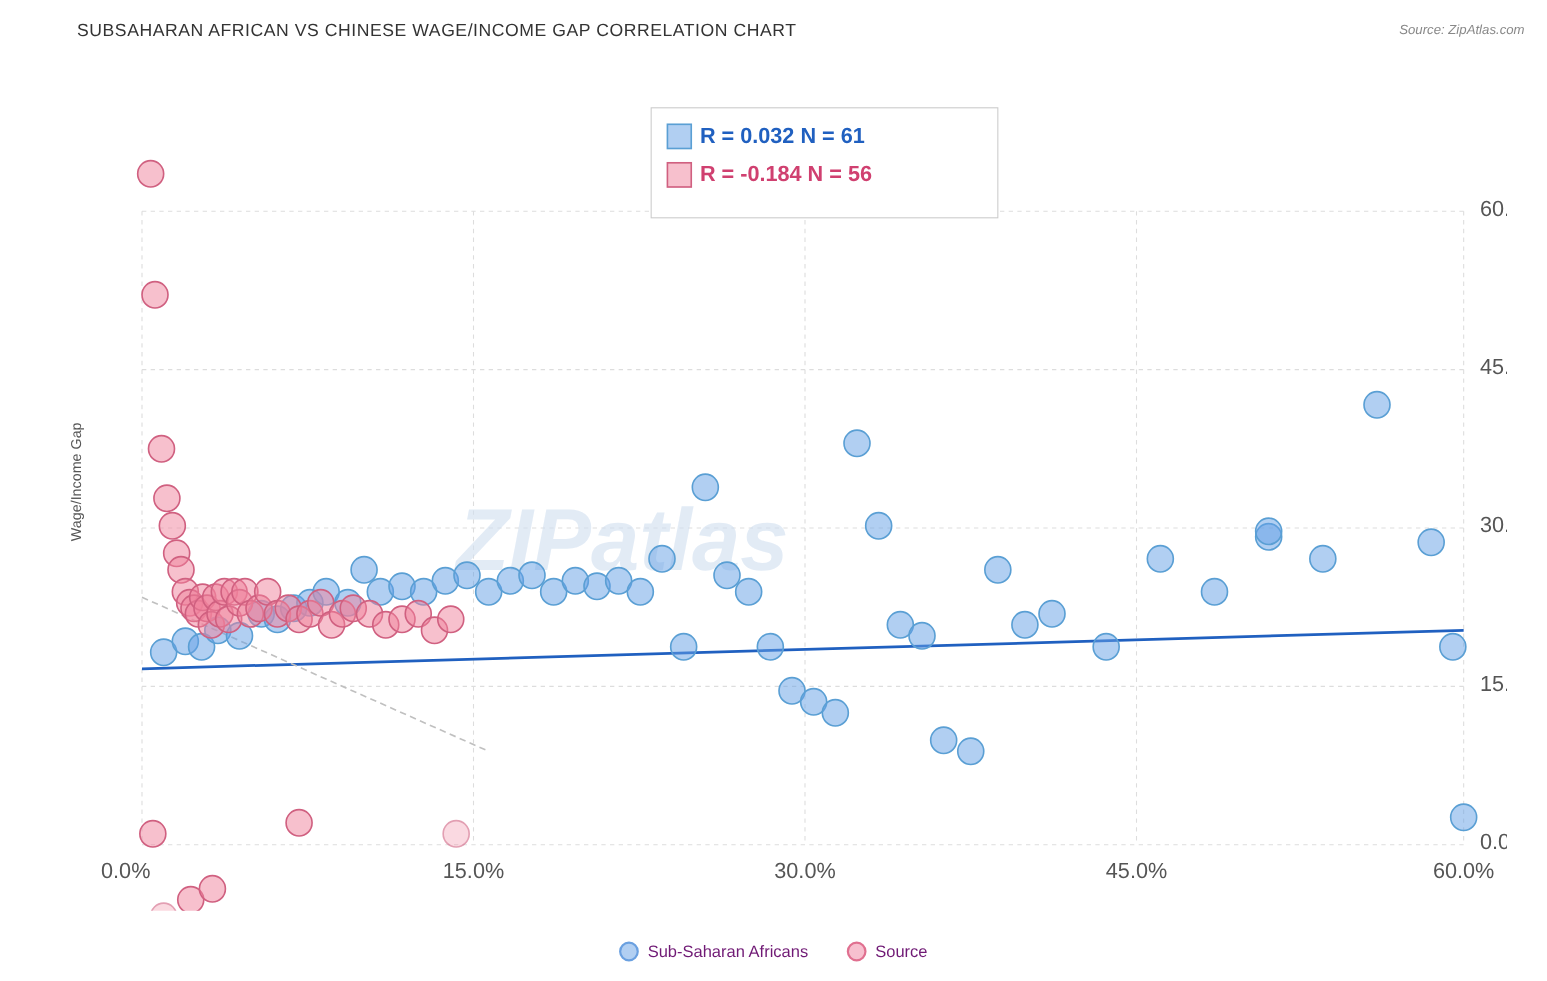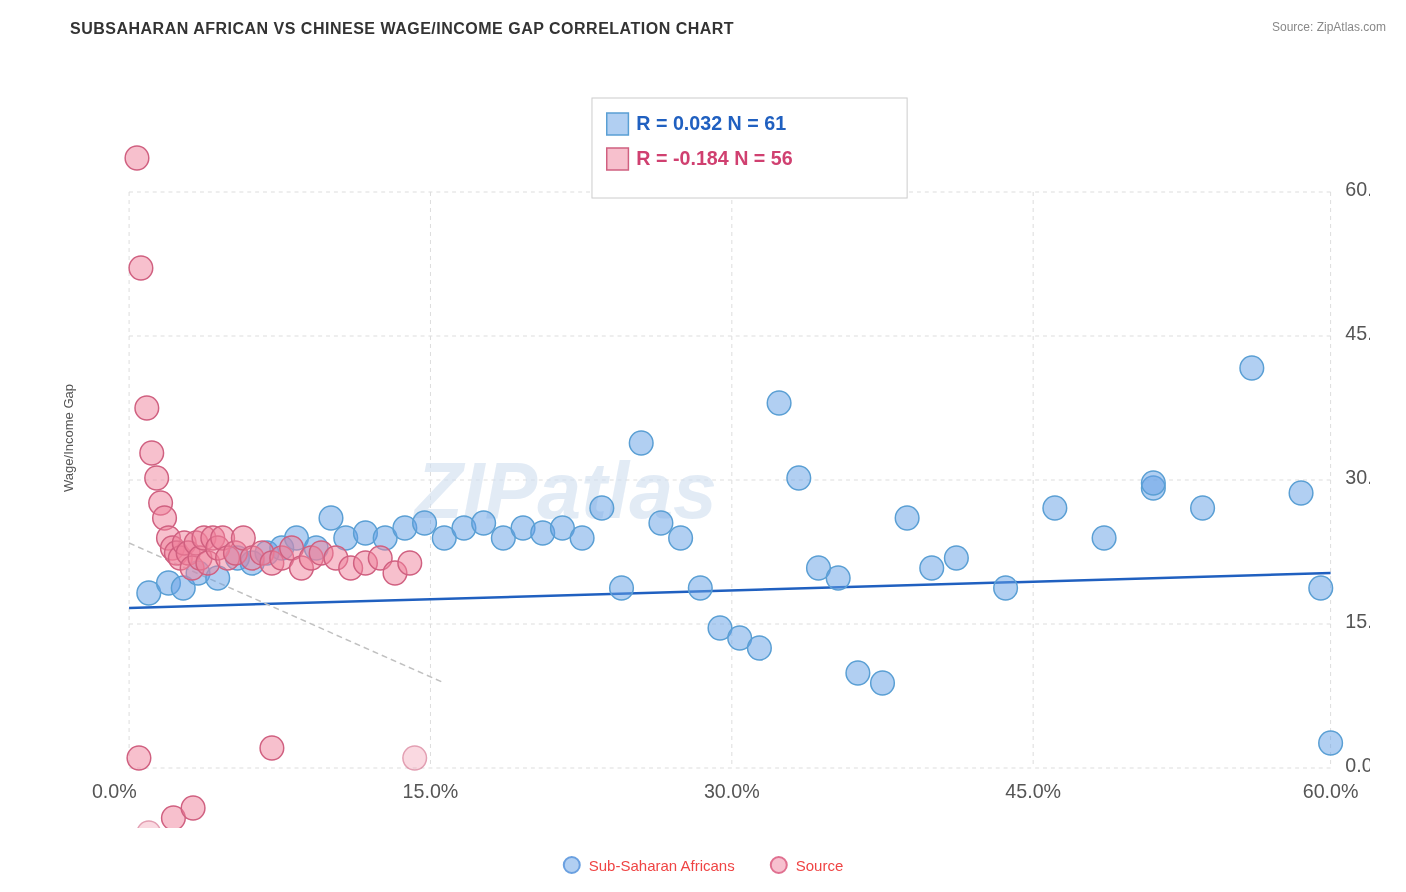--- a/index.html
+++ b/index.html
@@ -12,31 +12,32 @@
       position: relative;
     }
     #chart-container {
       width: 1406px;
       height: 892px;
       position: relative;
       padding: 20px 20px 80px 70px;
     }
     #chart-title {
       font-size: 16px;
-      font-weight: bold;
+      font-weight: normal;
       color: #333;
       margin-bottom: 10px;
       letter-spacing: 0.5px;
     }
     #source-label {
       position: absolute;
       top: 20px;
       right: 20px;
       font-size: 12px;
       color: #888;
+      font-style: italic;
     }
     #chart-area {
       position: relative;
       width: 100%;
       height: calc(100% - 30px);
     }
     svg#main-chart {
       width: 100%;
       height: 100%;
     }
@@ -260,21 +261,21 @@
 <style>
   #legend {
     position: absolute;
     bottom: 18px;
     left: 50%;
     transform: translateX(-50%);
     display: flex;
     align-items: center;
     gap: 35px;
     font-size: 15px;
-    color: #ef4444;
+    color: #701a75;
     margin-top: 28px;
   }
   #chart-area {
     position: relative;
     width: 1300px;
     height: 780px;
   }
   svg#main-chart {
     width: 1300px;
     height: 780px;

